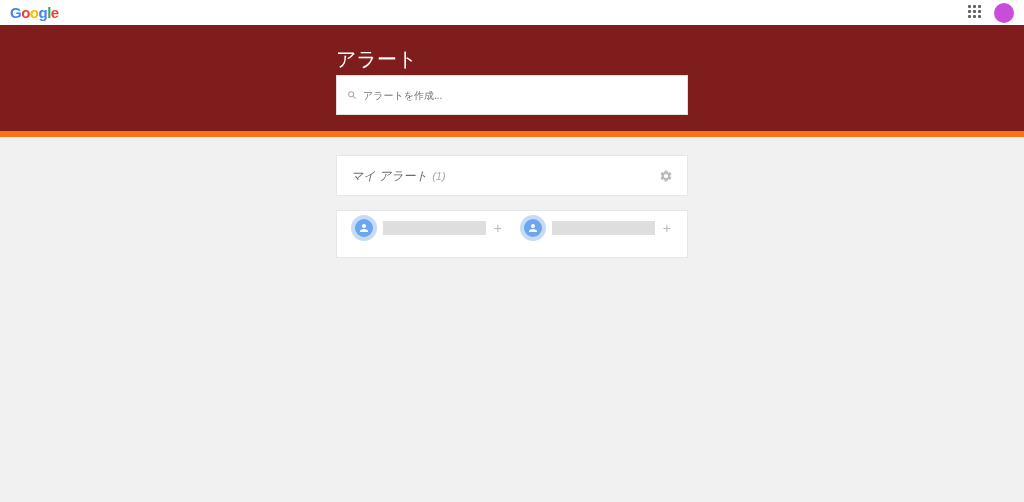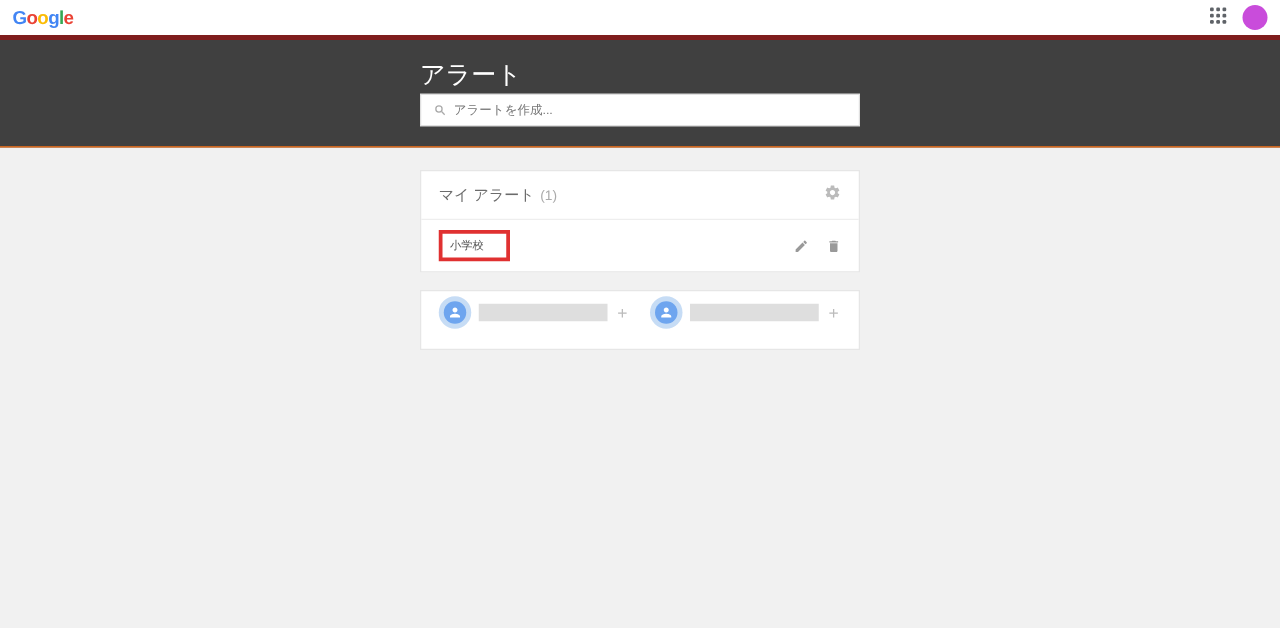--- a/index.html
+++ b/index.html
@@ -1,44 +1,44 @@
 <!DOCTYPE html>
 <html><head>
   <meta charset="utf-8">
   <style>
     * { margin: 0; padding: 0; box-sizing: border-box; font-family: Arial, 'Hiragino Kaku Gothic ProN', 'Meiryo', sans-serif; }
     body { background: #f1f1f1; width: 1024px; height: 502px; overflow: hidden; }
 
     
-    .top-header { height: 32px; background: #fff; display: flex; align-items: center; padding: 0 10px; border-bottom: 4px solid #7f1d1d; justify-content: space-between; }
+    .top-header { height: 32px; background: #fff; display: flex; align-items: center; padding: 0 10px; border-bottom: 7px solid #7f1d1d; justify-content: space-between; }
     .google-logo { font-size: 15px; font-weight: 600; letter-spacing: -0.5px; }
     .google-logo .g1 { color: #4285F4; }
     .google-logo .o1 { color: #EA4335; }
     .google-logo .o2 { color: #FBBC05; }
     .google-logo .g2 { color: #4285F4; }
     .google-logo .l  { color: #34A853; }
     .google-logo .e  { color: #EA4335; }
     .header-right { display: flex; align-items: center; gap: 10px; }
     .apps-icon { width: 16px; height: 16px; display: grid; grid-template-columns: repeat(3,3px); grid-template-rows: repeat(3,3px); gap: 2px; cursor: pointer; }
     .apps-icon span { background: #5f6368; width: 3px; height: 3px; border-radius: 1px; }
     .avatar-circle { width: 20px; height: 20px; border-radius: 50%; background: #c94cdb; cursor: pointer; }
 
     
-    .banner { background: #404040; padding: 14px 0 16px; border-bottom: 1px solid #f97316; }
+    .banner { background: #7f1d1d; padding: 14px 0 16px; border-bottom: 6px solid #f97316; }
     .banner-inner { width: 352px; margin: 0 auto; }
     .banner-title { color: #fff; font-size: 20px; font-weight: 400; margin-bottom: 2px; }
     .banner-sub { color: #d6d9ec; font-size: 9px; margin-bottom: 8px; }
-    .search-box { background: #fff; height: 26px; display: flex; align-items: center; padding: 0 10px; border: 1px solid #e0e0e0; }
+    .search-box { background: #fff; height: 40px; display: flex; align-items: center; padding: 0 10px; border: 1px solid #e0e0e0; }
     .search-icon { width: 10px; height: 10px; margin-right: 6px; }
     .search-input { border: none; outline: none; font-size: 10px; color: #999; flex: 1; background: transparent; }
 
     
     .content { width: 352px; margin: 18px auto 0; }
     .card { background: #fff; border: 1px solid #e6e6e6; margin-bottom: 14px; }
-    .card-header { display: flex; justify-content: space-between; padding: 10px 14px; }
+    .card-header { display: flex; align-items: center; justify-content: space-between; padding: 10px 14px; font-style: italic; }
     .card-title { font-size: 12px; color: #6b6b6b; font-weight: 400; }
     .card-count { color: #aaa; font-size: 11px; }
     .gear-icon { width: 14px; height: 14px; color: #bbb; cursor: pointer; }
 
     .alert-row { border-top: 1px solid #eee; display: flex; align-items: center; padding: 8px 14px; }
     .alert-name-box { border: 3px solid #e03131; padding: 3px 18px 3px 6px; font-size: 9px; color: #555; }
     .alert-actions { margin-left: auto; display: flex; gap: 14px; }
     .icon-btn { width: 12px; height: 12px; color: #999; cursor: pointer; }
 
     .web-row { display: flex; gap: 16px; padding: 4px 14px 16px; }
@@ -91,31 +91,20 @@
   <div class="card">
     <div class="card-header">
       <div>
         <span class="card-title">マイ アラート</span>
         <span class="card-count">(1)</span>
       </div>
       <svg class="gear-icon" viewBox="0 0 24 24" fill="currentColor">
         <path d="M19.14,12.94c0.04-0.3,0.06-0.61,0.06-0.94c0-0.32-0.02-0.64-0.07-0.94l2.03-1.58c0.18-0.14,0.23-0.41,0.12-0.61 l-1.92-3.32c-0.12-0.22-0.37-0.29-0.59-0.22l-2.39,0.96c-0.5-0.38-1.03-0.7-1.62-0.94L14.4,2.81c-0.04-0.24-0.24-0.41-0.48-0.41 h-3.84c-0.24,0-0.43,0.17-0.47,0.41L9.25,5.35C8.66,5.59,8.12,5.92,7.63,6.29L5.24,5.33c-0.22-0.08-0.47,0-0.59,0.22L2.74,8.87 C2.62,9.08,2.66,9.34,2.86,9.48l2.03,1.58C4.84,11.36,4.8,11.69,4.8,12s0.02,0.64,0.07,0.94l-2.03,1.58 c-0.18,0.14-0.23,0.41-0.12,0.61l1.92,3.32c0.12,0.22,0.37,0.29,0.59,0.22l2.39-0.96c0.5,0.38,1.03,0.7,1.62,0.94l0.36,2.54 c0.05,0.24,0.24,0.41,0.48,0.41h3.84c0.24,0,0.44-0.17,0.47-0.41l0.36-2.54c0.59-0.24,1.13-0.56,1.62-0.94l2.39,0.96 c0.22,0.08,0.47,0,0.59-0.22l1.92-3.32c0.12-0.22,0.07-0.47-0.12-0.61L19.14,12.94z M12,15.6c-1.98,0-3.6-1.62-3.6-3.6 s1.62-3.6,3.6-3.6s3.6,1.62,3.6,3.6S13.98,15.6,12,15.6z"></path>
       </svg>
     </div>
-    <div class="alert-row">
-      <div class="alert-name-box">小学校</div>
-      <div class="alert-actions">
-        <svg class="icon-btn" viewBox="0 0 24 24" fill="currentColor">
-          <path d="M3 17.25V21h3.75L17.81 9.94l-3.75-3.75L3 17.25zM20.71 7.04c.39-.39.39-1.02 0-1.41l-2.34-2.34c-.39-.39-1.02-.39-1.41 0l-1.83 1.83 3.75 3.75 1.83-1.83z"></path>
-        </svg>
-        <svg class="icon-btn" viewBox="0 0 24 24" fill="currentColor">
-          <path d="M6 19c0 1.1.9 2 2 2h8c1.1 0 2-.9 2-2V7H6v12zM19 4h-3.5l-1-1h-5l-1 1H5v2h14V4z"></path>
-        </svg>
-      </div>
-    </div>
   </div>
 
   <div class="card">
     <div class="web-row">
       <div class="web-item">
         <div class="web-avatar">
           <div class="web-avatar-inner">
             <svg width="12" height="12" viewBox="0 0 24 24" fill="#fff">
                 <path d="M12 12c2.21 0 4-1.79 4-4s-1.79-4-4-4-4 1.79-4 4 1.79 4 4 4zm0 2c-2.67 0-8 1.34-8 4v2h16v-2c0-2.66-5.33-4-8-4z"></path>
               </svg>

